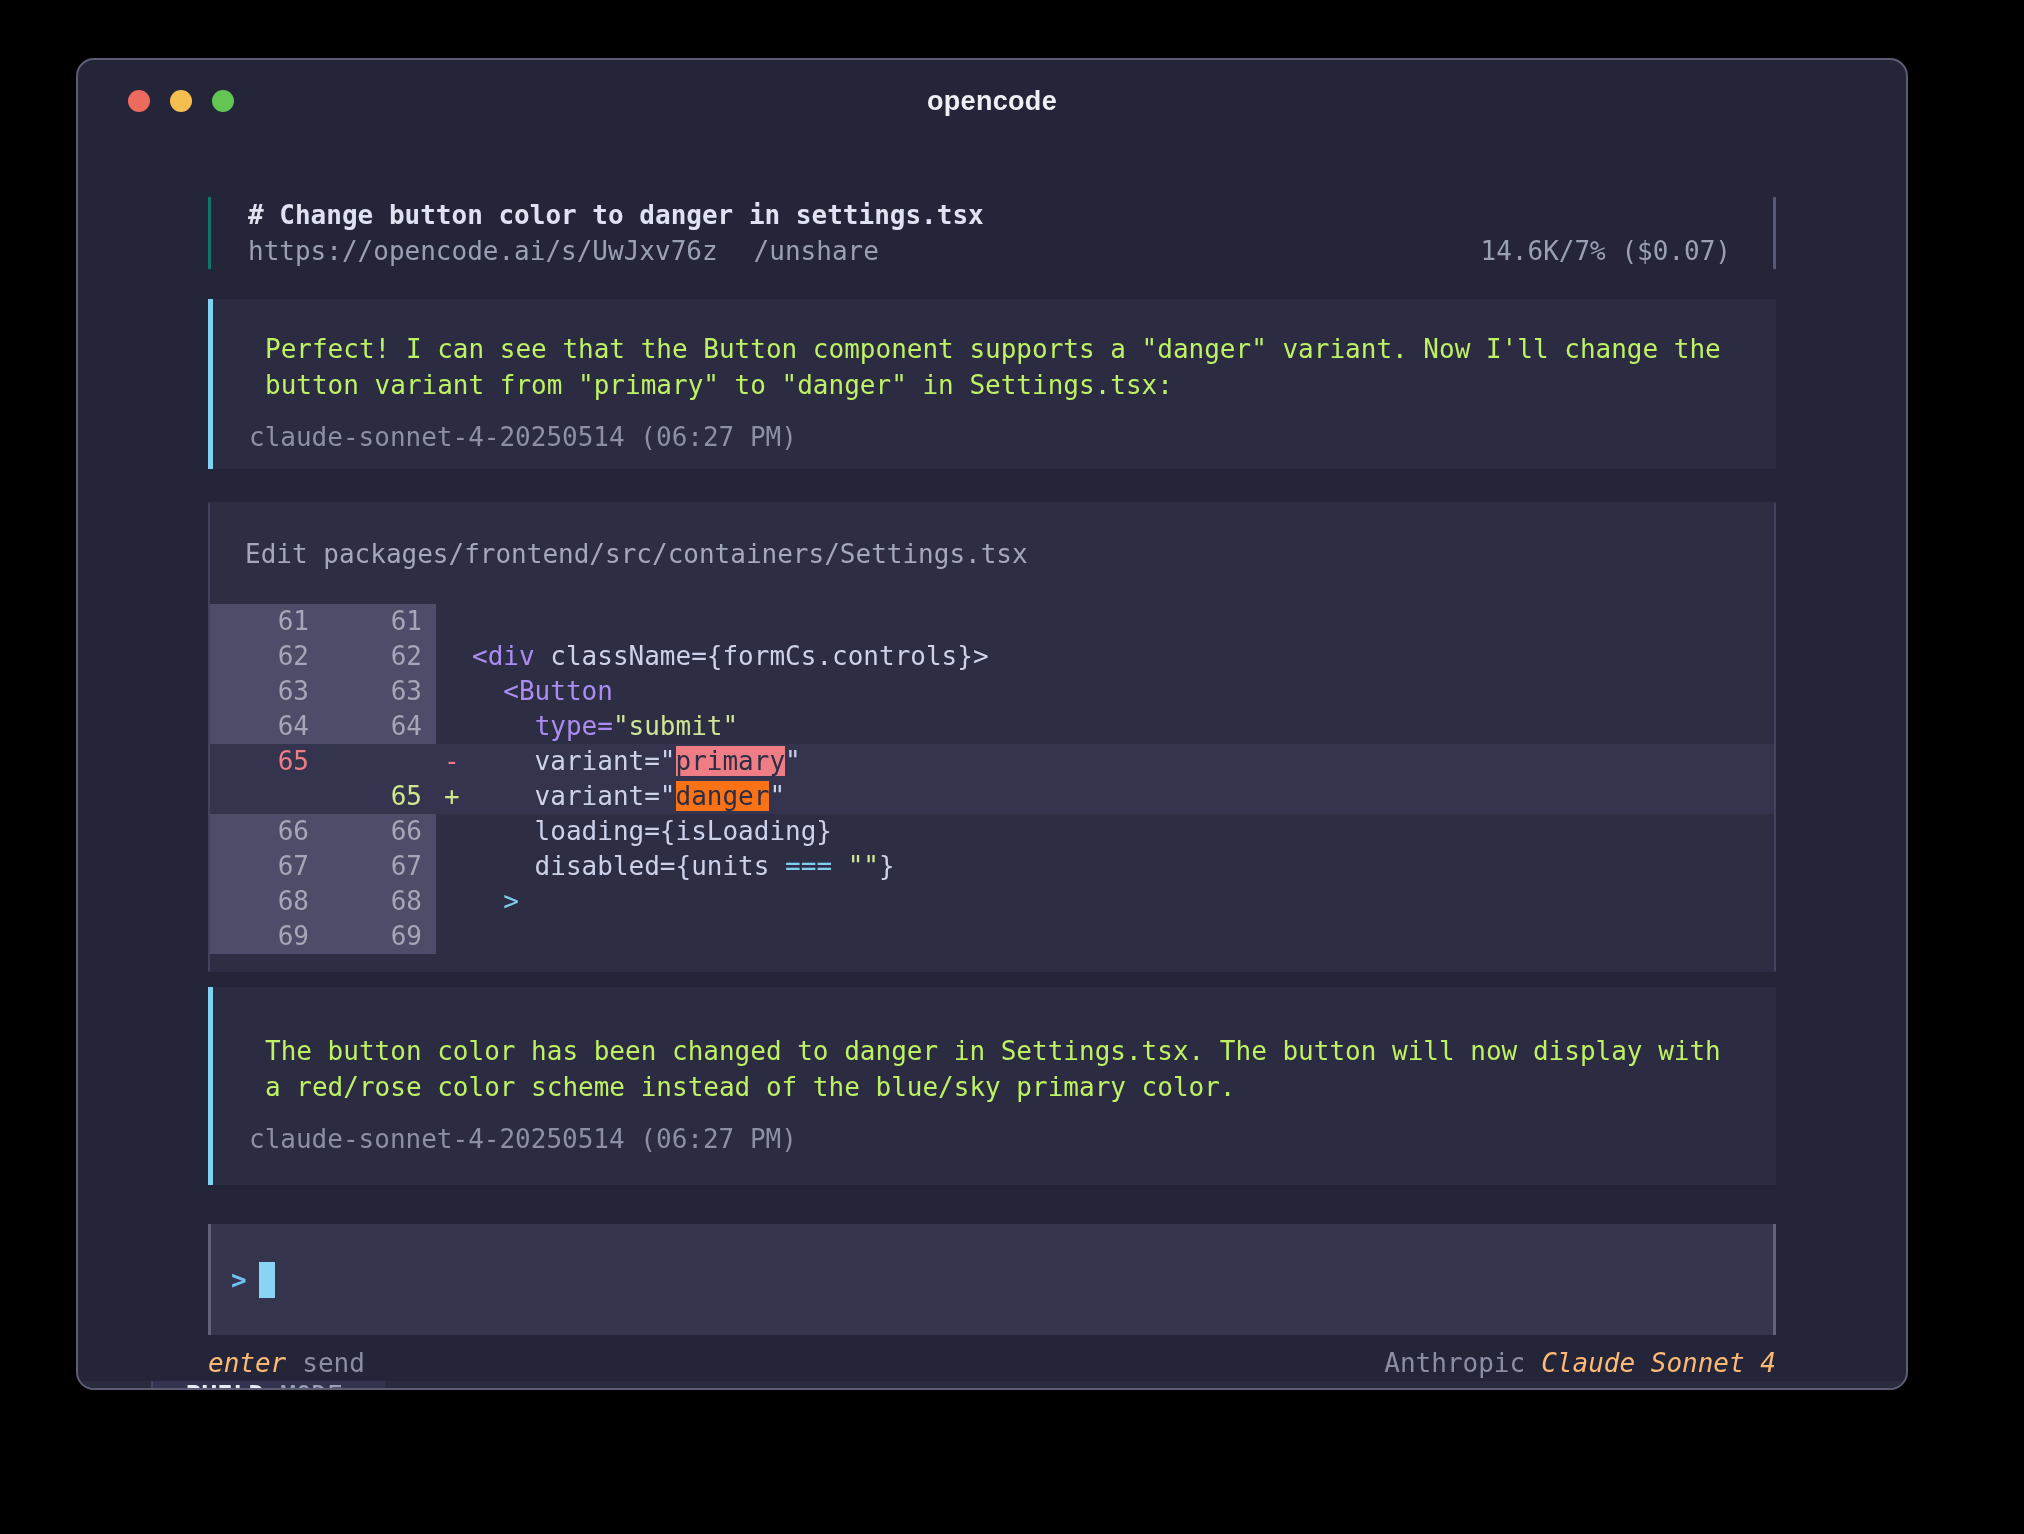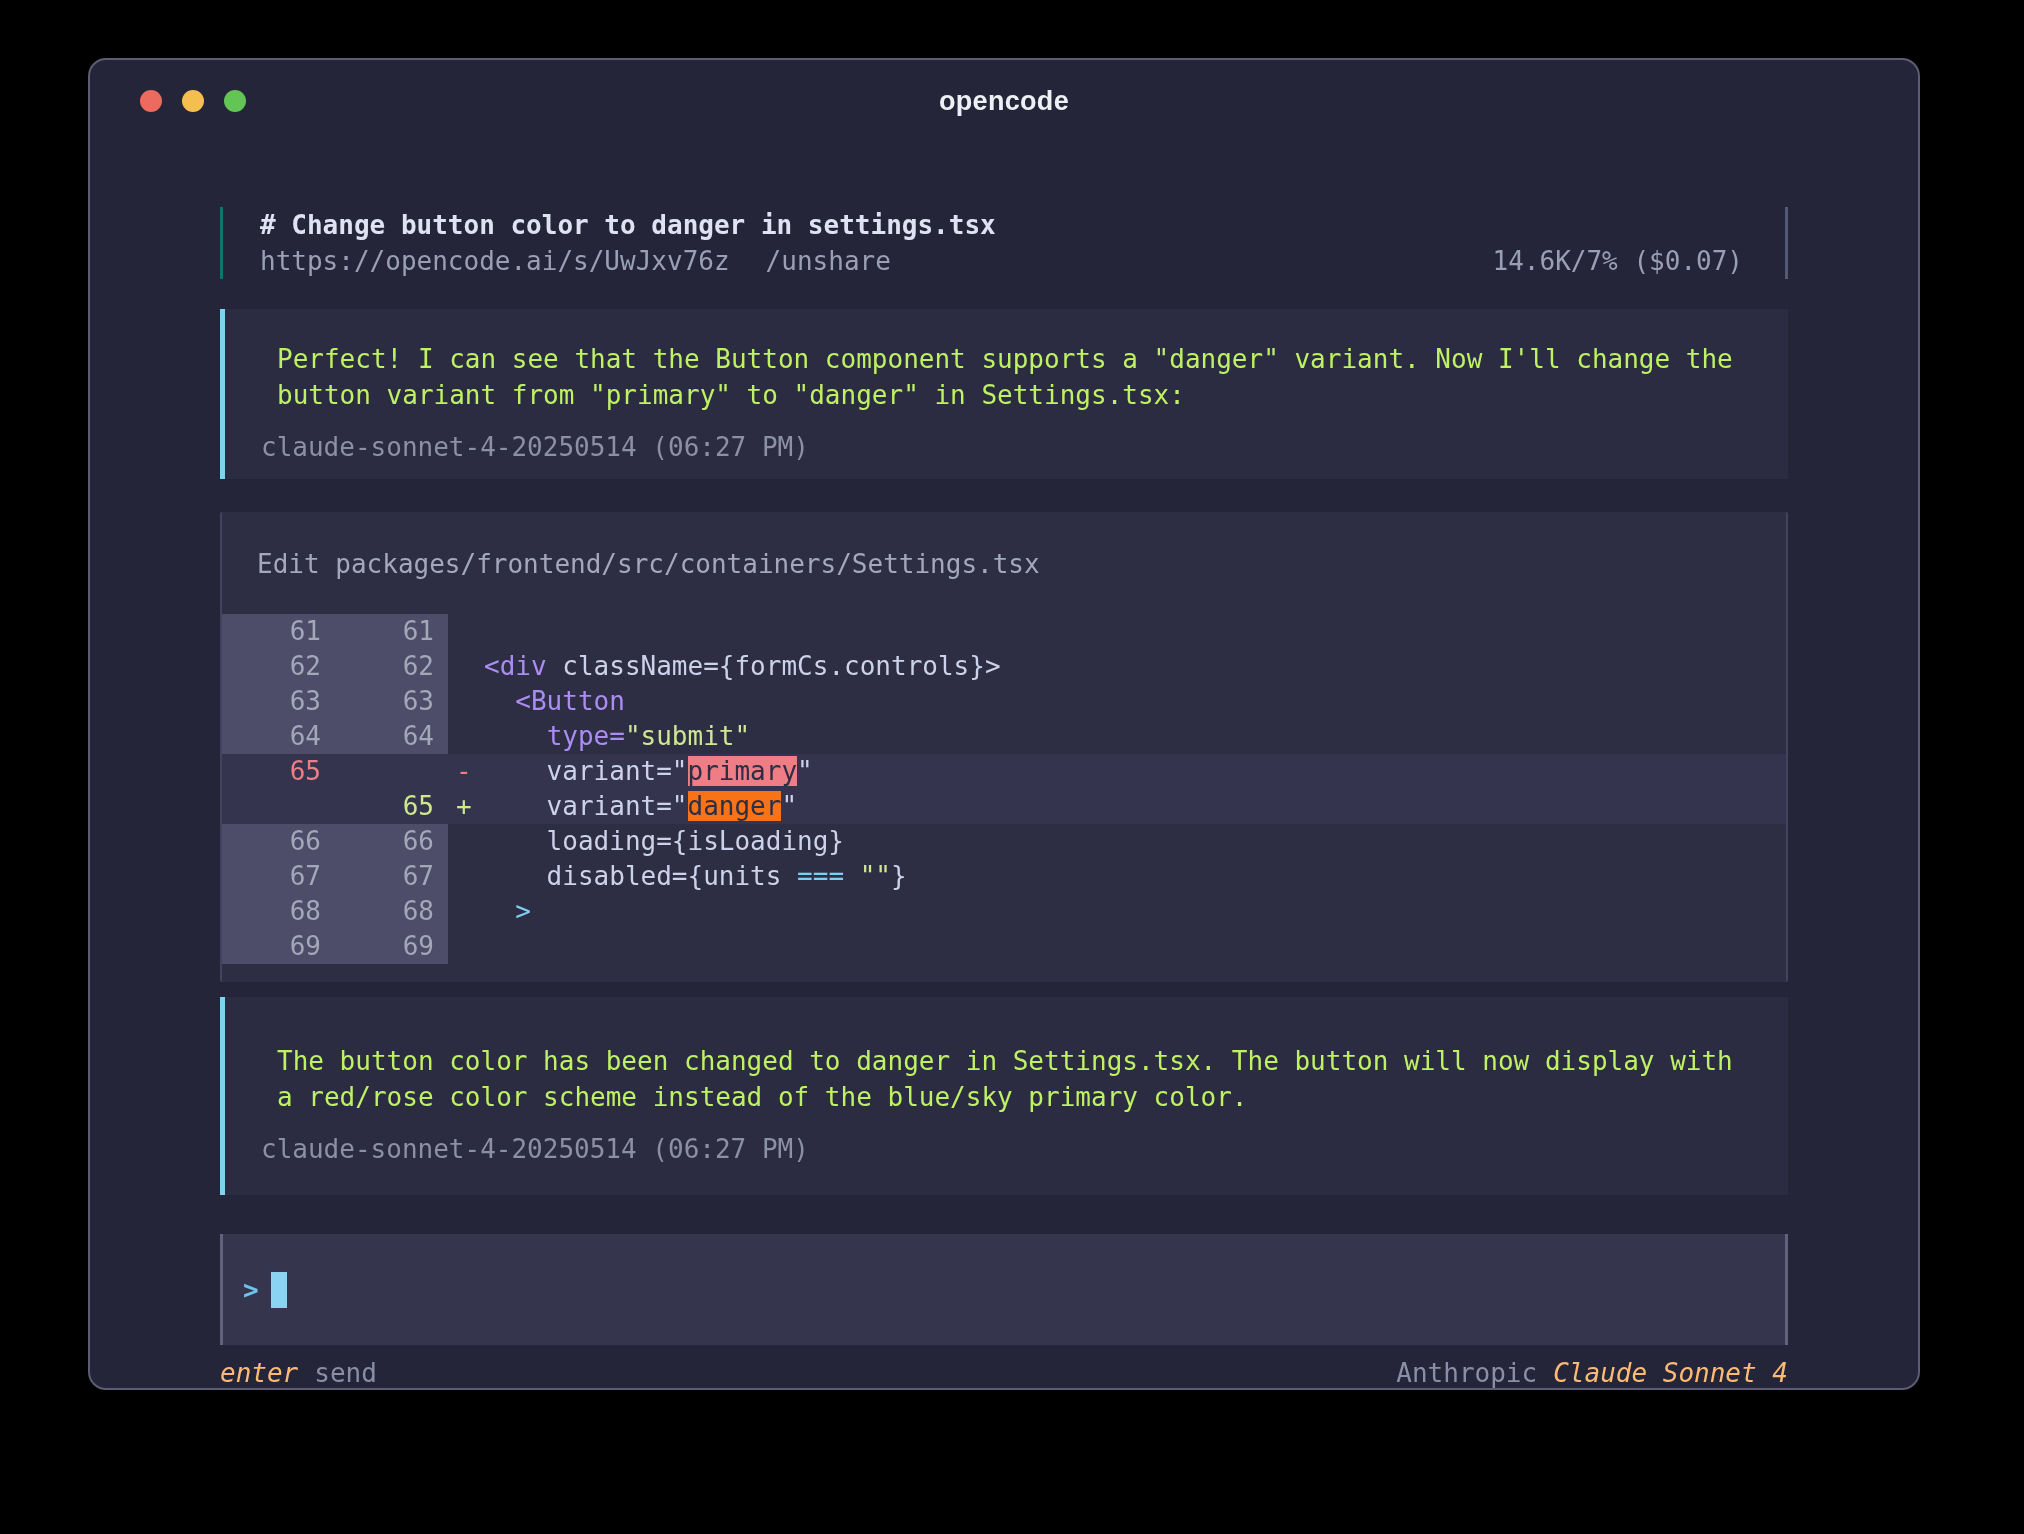--- a/index.html
+++ b/index.html
@@ -2,23 +2,23 @@
 <html><head>
 <meta charset="utf-8">
 <style>
   html,body{margin:0;padding:0;}
   body{
     width:2024px;height:1534px;background:#000;
     font-family:"DejaVu Sans Mono",monospace;font-size:26px;color:#ccd2ea;
     position:relative;overflow:hidden;
   }
   .window{
-    position:absolute;left:88px;top:58px;width:1832px;height:1332px;
+    position:absolute;left:76px;top:58px;width:1832px;height:1332px;
     background:#25253a;border:2px solid #5c5c72;border-radius:18px;
-    box-sizing:border-box;display:flex;flex-direction:column;overflow:hidden;gap:10px;
+    box-sizing:border-box;display:flex;flex-direction:column;overflow:hidden;
   }
   
   .titlebar{height:82px;flex:0 0 82px;position:relative;display:flex;align-items:center;justify-content:center;}
   .lights{position:absolute;left:50px;top:0;height:100%;display:flex;align-items:center;gap:20px;}
   .light{width:22px;height:22px;border-radius:50%;display:inline-block;}
   .light.red{background:#ec6a5e;}
   .light.yellow{background:#f5bf4f;}
   .light.green{background:#62c554;}
   .titlebar .title{font-family:"Liberation Sans",sans-serif;font-weight:700;font-size:27px;color:#eef0f6;letter-spacing:.3px;}
   

